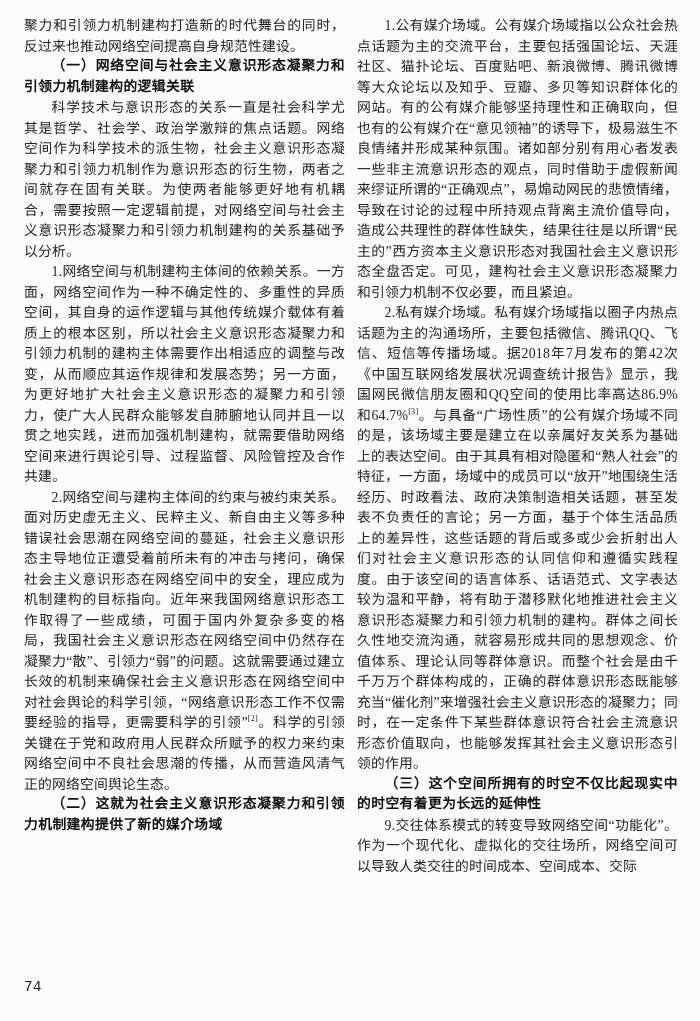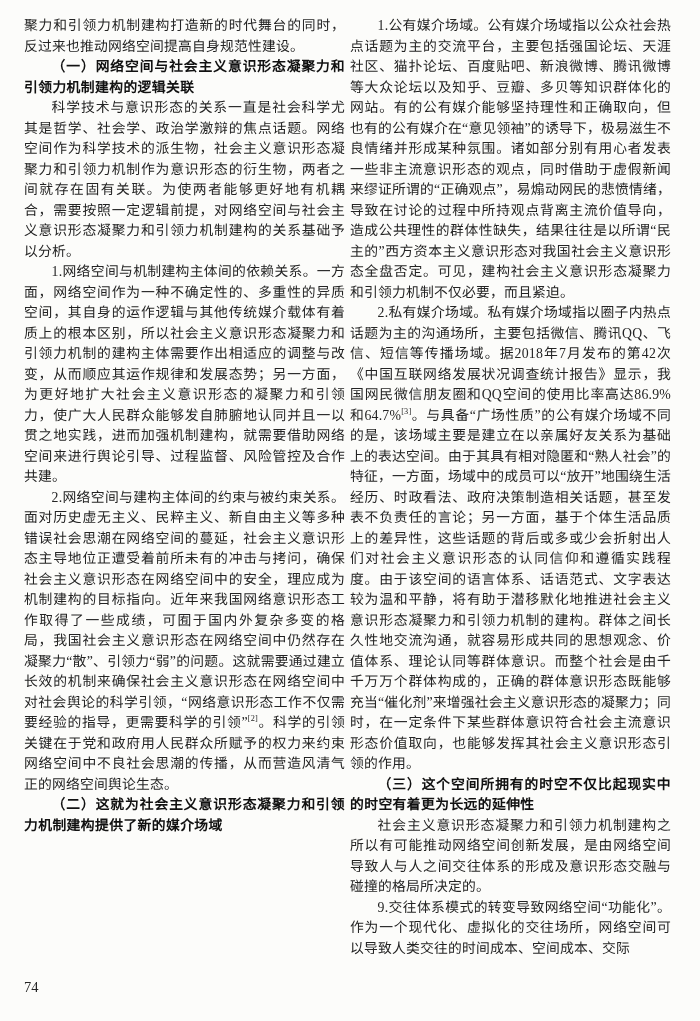--- a/index.html
+++ b/index.html
@@ -12,56 +12,56 @@
     width: 700px;
     height: 1021px;
     margin: 0 auto;
     background: #fcfcfa;
     overflow: hidden;
     font-family: "Liberation Serif", "DejaVu Serif", serif;
     color: #242424;
   }
   .columns {
     display: flex;
-    gap: 5px;
+    gap: 12px;
     padding: 16px 22px 0 24px;
   }
   .col {
     width: 321px;
     flex: 0 0 321px;
     overflow: hidden;
     max-height: 985px;
   }
   .col p {
     margin: 0;
     font-size: 13.8px;
     line-height: 20.5px;
     text-align: justify;
     text-indent: 2em;
     letter-spacing: 0.2px;
   }
   .col p.noindent {
     text-indent: 0;
   }
   .col p.heading {
-    font-family: Liberation Sans, sans-serif;
+    font-family: Liberation Mono, monospace;
     font-weight: 700;
     color: #111111;
     letter-spacing: 0.4px;
   }
   sup {
     font-size: 0.6em;
     line-height: 0;
   }
   .page-number {
     position: absolute;
     left: 24px;
     top: 979px;
     font-size: 14.5px;
-    font-family: Liberation Serif, serif;
+    font-family: Liberation Mono, monospace;
     color: #242424;
   }
 </style>
 </head>
 <body>
 
 <div class="page">
   <div class="columns">
 
     <div class="col">
@@ -70,20 +70,19 @@
       <p>科学技术与意识形态的关系一直是社会科学尤其是哲学、社会学、政治学激辩的焦点话题。网络空间作为科学技术的派生物，社会主义意识形态凝聚力和引领力机制作为意识形态的衍生物，两者之间就存在固有关联。为使两者能够更好地有机耦合，需要按照一定逻辑前提，对网络空间与社会主义意识形态凝聚力和引领力机制建构的关系基础予以分析。</p>
       <p>1.网络空间与机制建构主体间的依赖关系。一方面，网络空间作为一种不确定性的、多重性的异质空间，其自身的运作逻辑与其他传统媒介载体有着质上的根本区别，所以社会主义意识形态凝聚力和引领力机制的建构主体需要作出相适应的调整与改变，从而顺应其运作规律和发展态势；另一方面，为更好地扩大社会主义意识形态的凝聚力和引领力，使广大人民群众能够发自肺腑地认同并且一以贯之地实践，进而加强机制建构，就需要借助网络空间来进行舆论引导、过程监督、风险管控及合作共建。</p>
       <p>2.网络空间与建构主体间的约束与被约束关系。面对历史虚无主义、民粹主义、新自由主义等多种错误社会思潮在网络空间的蔓延，社会主义意识形态主导地位正遭受着前所未有的冲击与拷问，确保社会主义意识形态在网络空间中的安全，理应成为机制建构的目标指向。近年来我国网络意识形态工作取得了一些成绩，可囿于国内外复杂多变的格局，我国社会主义意识形态在网络空间中仍然存在凝聚力“散”、引领力“弱”的问题。这就需要通过建立长效的机制来确保社会主义意识形态在网络空间中对社会舆论的科学引领，“网络意识形态工作不仅需要经验的指导，更需要科学的引领”<sup>[2]</sup>。科学的引领关键在于党和政府用人民群众所赋予的权力来约束网络空间中不良社会思潮的传播，从而营造风清气正的网络空间舆论生态。</p>
       <p class="heading">（二）这就为社会主义意识形态凝聚力和引领力机制建构提供了新的媒介场域</p>
     </div>
 
     <div class="col">
       <p>1.公有媒介场域。公有媒介场域指以公众社会热点话题为主的交流平台，主要包括强国论坛、天涯社区、猫扑论坛、百度贴吧、新浪微博、腾讯微博等大众论坛以及知乎、豆瓣、多贝等知识群体化的网站。有的公有媒介能够坚持理性和正确取向，但也有的公有媒介在“意见领袖”的诱导下，极易滋生不良情绪并形成某种氛围。诸如部分别有用心者发表一些非主流意识形态的观点，同时借助于虚假新闻来缪证所谓的“正确观点”，易煽动网民的悲愤情绪，导致在讨论的过程中所持观点背离主流价值导向，造成公共理性的群体性缺失，结果往往是以所谓“民主的”西方资本主义意识形态对我国社会主义意识形态全盘否定。可见，建构社会主义意识形态凝聚力和引领力机制不仅必要，而且紧迫。</p>
       <p>2.私有媒介场域。私有媒介场域指以圈子内热点话题为主的沟通场所，主要包括微信、腾讯QQ、飞信、短信等传播场域。据2018年7月发布的第42次《中国互联网络发展状况调查统计报告》显示，我国网民微信朋友圈和QQ空间的使用比率高达86.9%和64.7%<sup>[3]</sup>。与具备“广场性质”的公有媒介场域不同的是，该场域主要是建立在以亲属好友关系为基础上的表达空间。由于其具有相对隐匿和“熟人社会”的特征，一方面，场域中的成员可以“放开”地围绕生活经历、时政看法、政府决策制造相关话题，甚至发表不负责任的言论；另一方面，基于个体生活品质上的差异性，这些话题的背后或多或少会折射出人们对社会主义意识形态的认同信仰和遵循实践程度。由于该空间的语言体系、话语范式、文字表达较为温和平静，将有助于潜移默化地推进社会主义意识形态凝聚力和引领力机制的建构。群体之间长久性地交流沟通，就容易形成共同的思想观念、价值体系、理论认同等群体意识。而整个社会是由千千万万个群体构成的，正确的群体意识形态既能够充当“催化剂”来增强社会主义意识形态的凝聚力；同时，在一定条件下某些群体意识符合社会主流意识形态价值取向，也能够发挥其社会主义意识形态引领的作用。</p>
       <p class="heading">（三）这个空间所拥有的时空不仅比起现实中的时空有着更为长远的延伸性</p>
-      <p>社会主义意识形态凝聚力和引领力机制建构之所以有可能推动网络空间创新发展，是由网络空间导致人与人之间交往体系的形成及意识形态交融与碰撞的格局所决定的。</p>
       <p>9.交往体系模式的转变导致网络空间“功能化”。作为一个现代化、虚拟化的交往场所，网络空间可以导致人类交往的时间成本、空间成本、交际</p>
     </div>
 
   </div>
 
   <div class="page-number">74</div>
 </div>
 
 </body></html>

